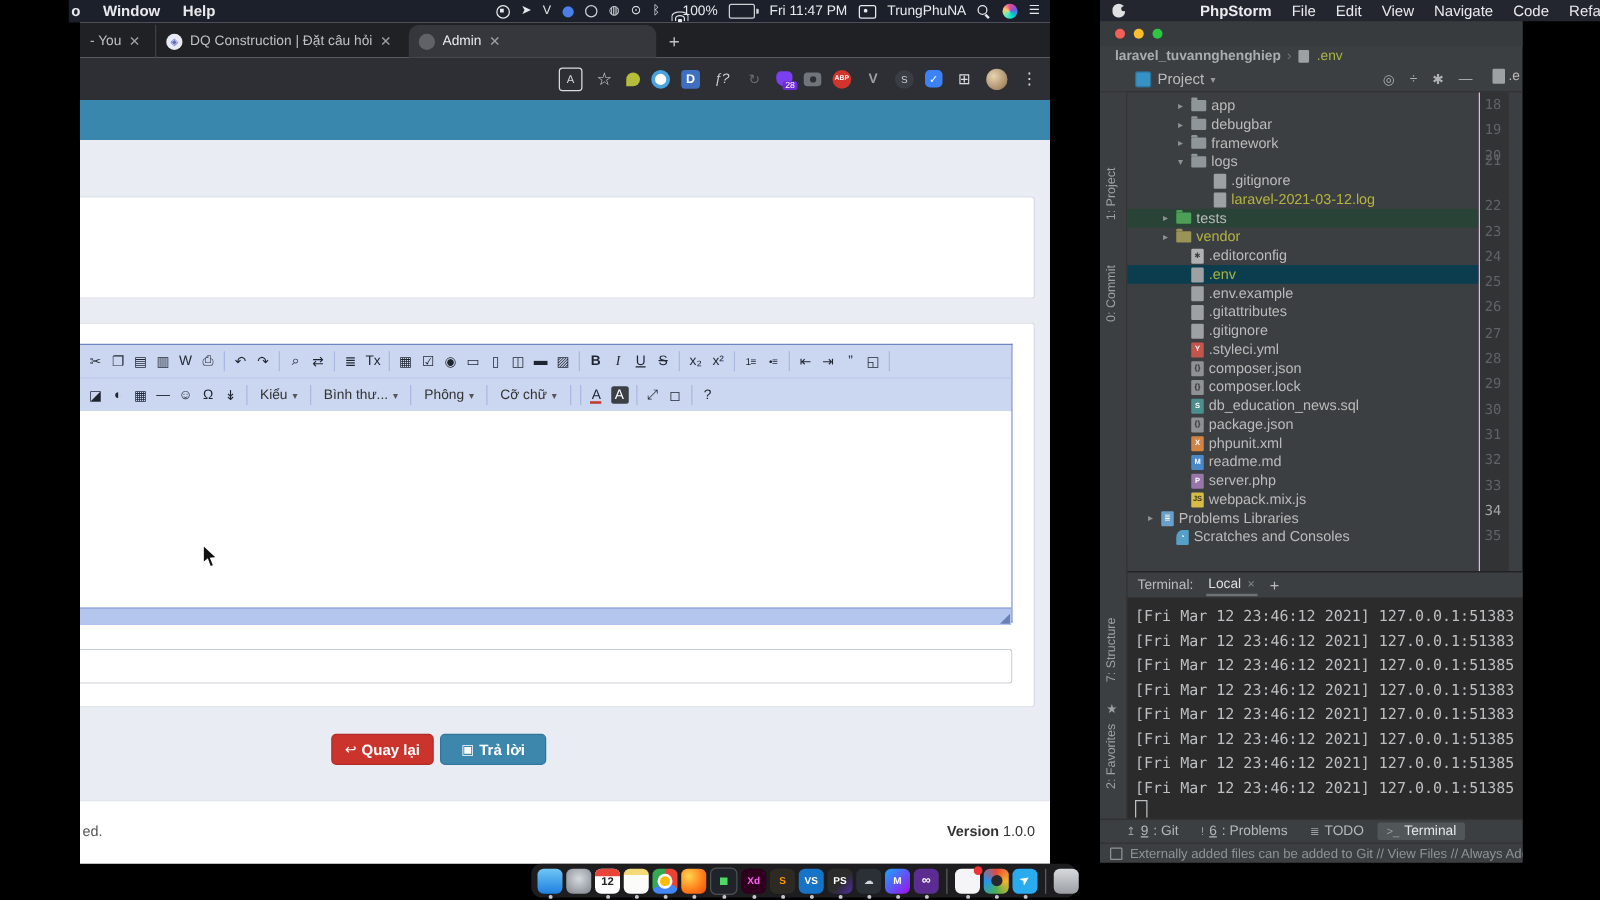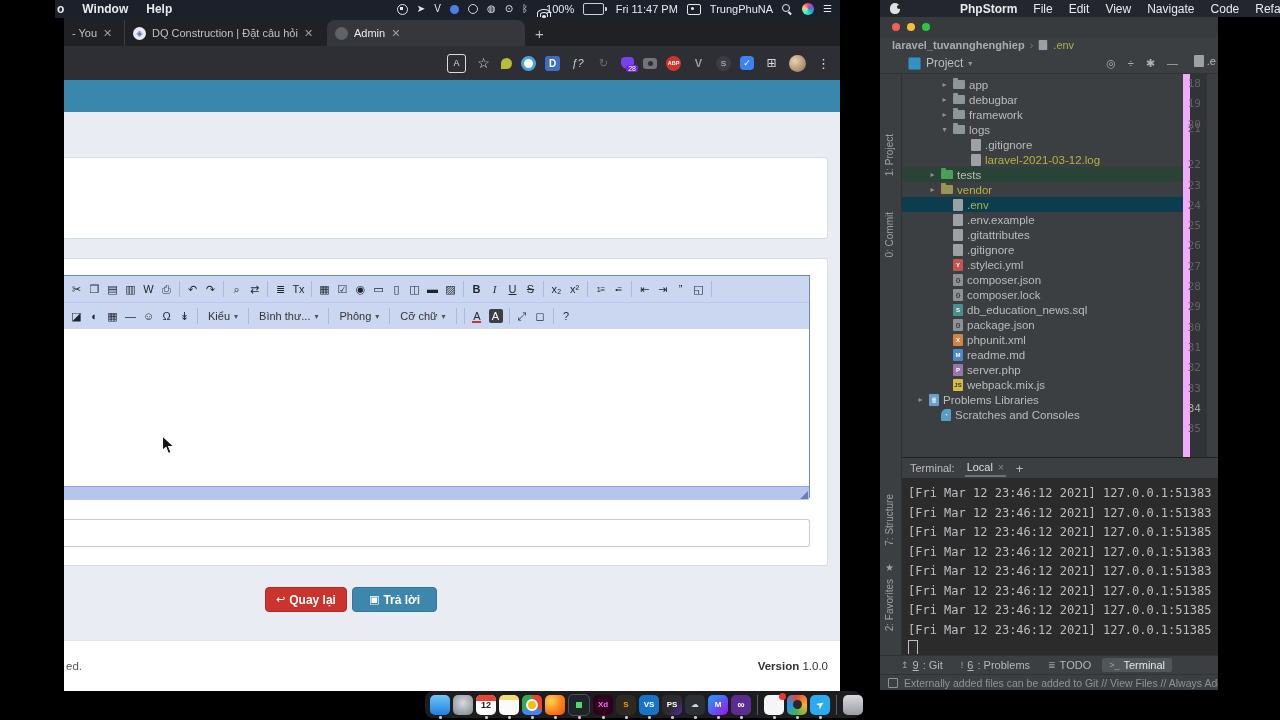--- a/index.html
+++ b/index.html
@@ -179,21 +179,21 @@
   .fico.yml{background:#c4554d;color:#fff;}
   .fico.php{background:#9876aa;color:#fff;}
   .fico.json{background:#8f9294;color:#2b2b2b;}
   .fico.sql{background:#4b8f8f;color:#fff;}
   .fico.xml{background:#d28445;color:#fff;}
   .fico.md{background:#4a88c7;color:#fff;}
   .fico.js{background:#d6bb47;color:#3a3520;}
   .fico.lib{background:#6a9fc9;color:#fff;}
   .fico.scratch{background:#54a0c7;color:#fff;border-radius:50% 1px 1px 1px;}
 
-  #ps-gutter{left:303px;top:57px;width:24px;height:400px;background:#313335;border-left:7px solid #f0abfc;box-sizing:border-box;}
+  #ps-gutter{left:303px;top:57px;width:24px;height:400px;background:#313335;border-left:1px solid #f0abfc;box-sizing:border-box;}
   .gnum{position:absolute;right:6px;font-family:"DejaVu Sans Mono",monospace;font-size:11px;color:#606366;}
   .gnum.cur{color:#a7a7a7;}
 
   #ps-terminal{left:22px;top:440px;width:316px;height:198px;background:#2b2b2b;border-top:1px solid #202020;}
   #term-header{height:20px;display:flex;align-items:center;gap:10px;padding-left:8px;font-size:11px;color:#bbb;background:#3c3f41;}
   #term-tab{display:flex;align-items:center;gap:5px;padding:2px 2px;border-bottom:2px solid #6e7173;color:#ddd;}
   #term-tab .cl{color:#888;font-size:10px;}
   #term-plus{color:#bbb;font-size:13px;}
   #term-body{padding:6px 0 0 6px;font-family:"DejaVu Sans Mono",monospace;font-size:12px;line-height:19.5px;color:#bcbec1;overflow:hidden;height:170px;}
   #term-body .tline{white-space:pre;overflow:hidden;}
@@ -547,20 +547,25 @@
           <div class="trow vcs" style="padding-left: 26px;">
             <span class="arr">▸</span>
             <span class="fold green"></span>
             <span>tests</span>
           </div>
           <div class="trow" style="padding-left: 26px;">
             <span class="arr">▸</span>
             <span class="fold olive"></span>
             <span class="t-olive">vendor</span>
           </div>
+          <div class="trow" style="padding-left: 38px;">
+            <span class="arr"></span>
+            <span class="fico gear">✱</span>
+            <span>.editorconfig</span>
+          </div>
           <div class="trow sel" style="padding-left: 38px;">
             <span class="arr"></span>
             <span class="fico plain"></span>
             <span class="t-green">.env</span>
           </div>
           <div class="trow" style="padding-left: 38px;">
             <span class="arr"></span>
             <span class="fico plain"></span>
             <span>.env.example</span>
           </div>

